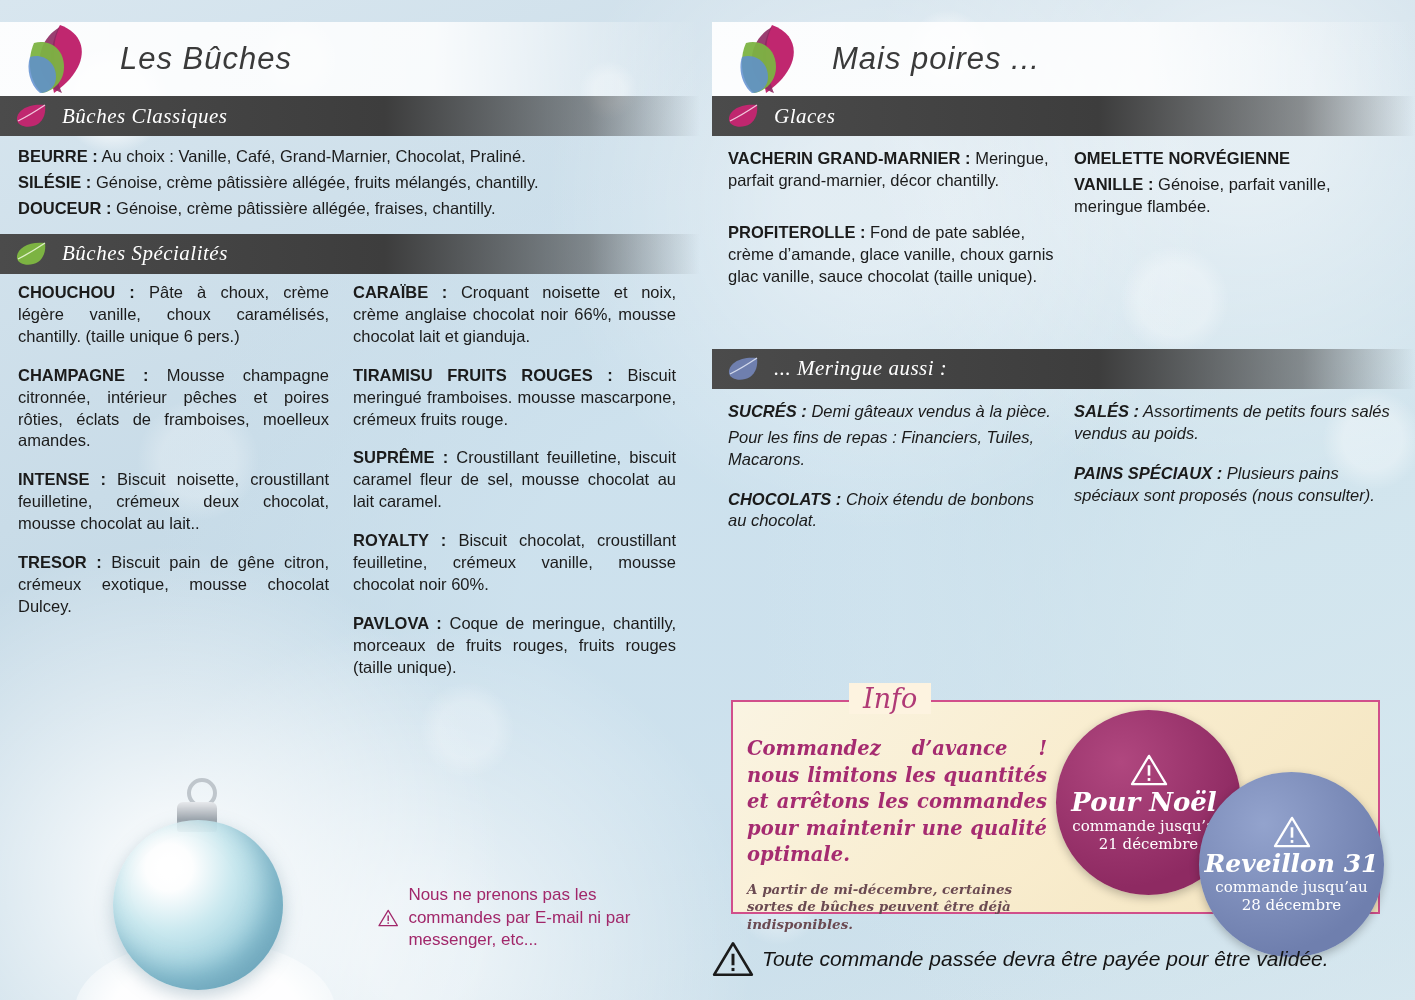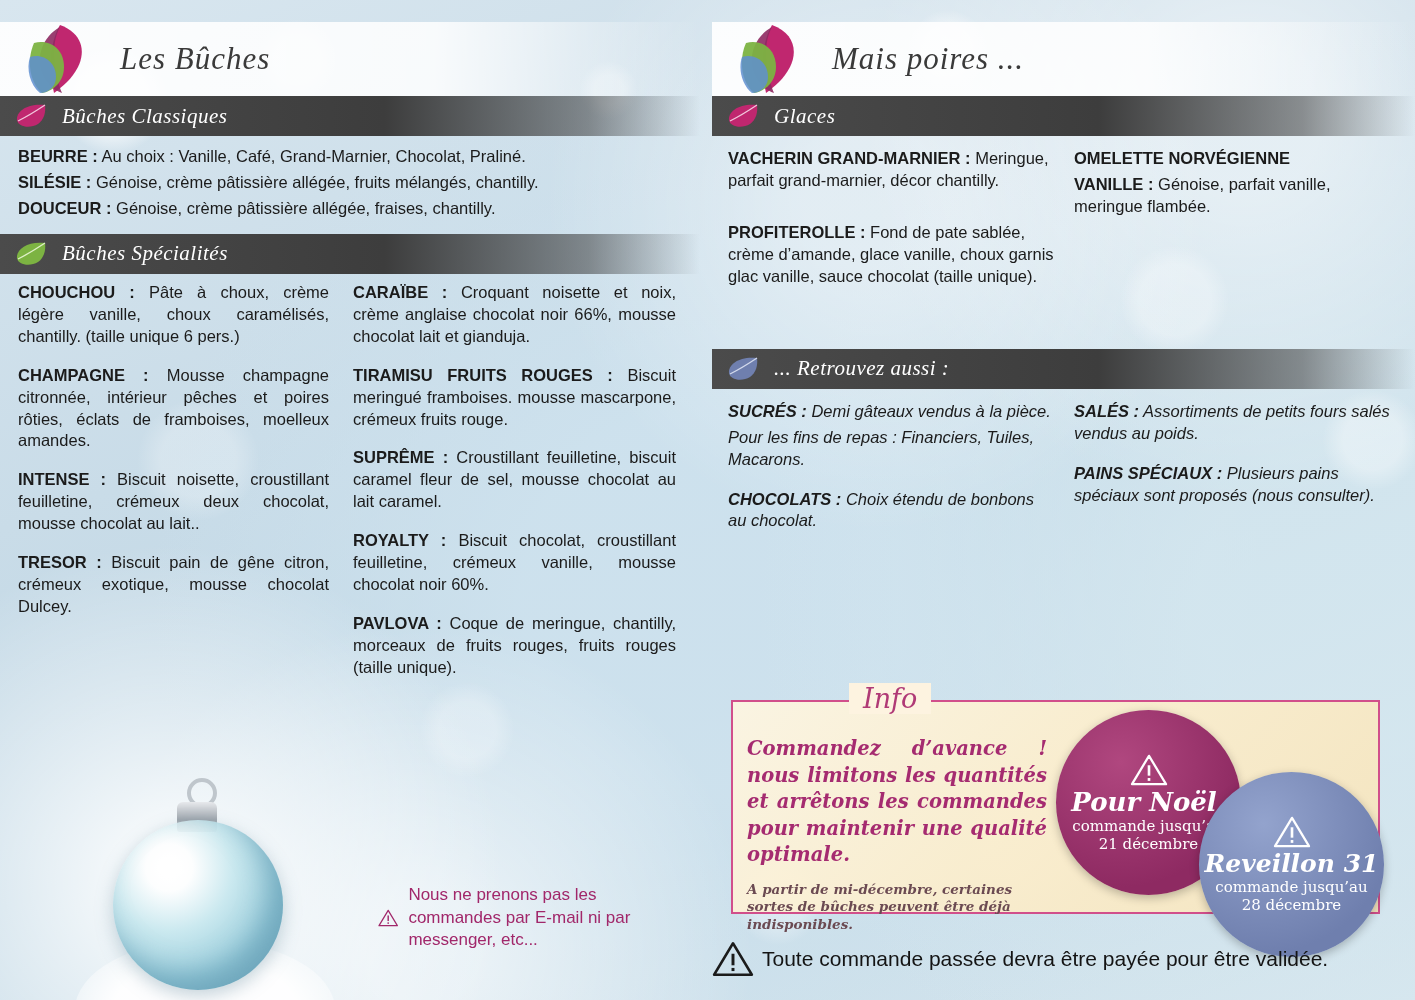--- a/index.html
+++ b/index.html
@@ -101,21 +101,21 @@
   .title-bar {
     position: relative;
     height: 74px;
     margin-top: 22px;
     background: linear-gradient(90deg, rgba(255,255,255,0.92) 0%, rgba(255,255,255,0.85) 62%, rgba(255,255,255,0.0) 100%);
     display: flex;
     align-items: center;
   }
   .title-bar .logo { width: 120px; flex: 0 0 120px; display:flex; align-items:center; justify-content:center; }
   .title-text {
-    font-family: Liberation Serif, serif;
+    font-family: Liberation Sans, sans-serif;
     font-style: italic;
     font-size: 31px;
     color: #3a3a3a;
     letter-spacing: 1px;
   }
 
   
   .sec-header {
     position: relative;
     height: 40px;
@@ -235,20 +235,21 @@
 
   
   .footer {
     position: absolute;
     left: 712px;
     top: 940px;
     width: 700px;
     display: flex;
     align-items: center;
     gap: 8px;
+    font-style: italic;
   }
   .footer .txt { font-size: 21px; color: #141414; }
 
   .nowrap { white-space: nowrap; }
 </style>
 </head>
 <body>
 
 <div id="bg"></div>
 
@@ -362,21 +363,21 @@
       </div>
     </div>
 
     <div class="sec-header" style="margin-top:44px;">
       <span class="leaf">
         <svg width="34" height="26" viewBox="0 0 34 26">
             <path d="M31 2 C14 0 2 8 3 17 C4 24 16 26 24 21 C30 17 32 9 31 2 Z" fill="#6f7fae"></path>
             <path d="M31 2 C22 8 12 14 4 18" stroke="#d3daec" stroke-width="1.3" fill="none"></path>
           </svg>
       </span>
-      <span class="label">... Retrouvez aussi :</span>
+      <span class="label">... Meringue aussi :</span>
     </div>
 
     <div class="r-two-col entries" style="margin-top:12px;font-style:italic;">
       <div class="c1">
         <p class="entry"><b>SUCRÉS :</b> <span>Demi gâteaux vendus à la pièce.</span></p>
         <p class="entry spaced"><span>Pour les fins de repas : Financiers, Tuiles, Macarons.</span></p>
         <p class="entry" style="margin-top:18px;"><b>CHOCOLATS :</b> <span>Choix étendu de bonbons au chocolat.</span></p>
       </div>
       <div class="c2">
         <p class="entry spaced"><b>SALÉS :</b> <span>Assortiments de petits fours salés vendus au poids.</span></p>

